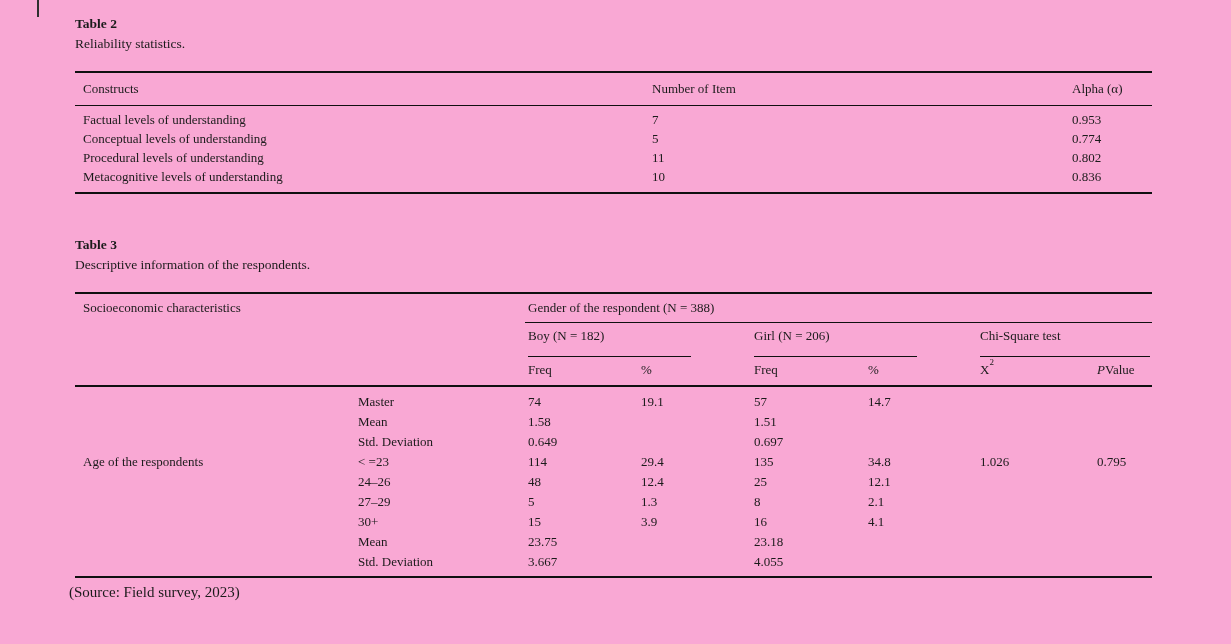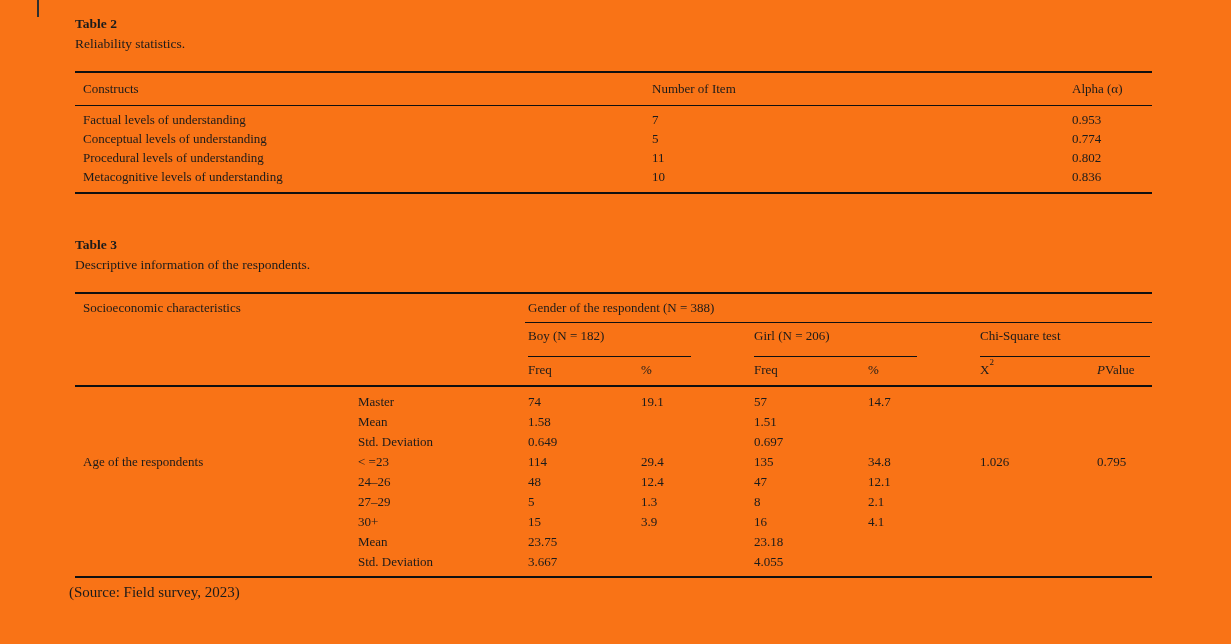--- a/index.html
+++ b/index.html
@@ -1,18 +1,18 @@
 <!DOCTYPE html>
 <html><head>
 <meta charset="utf-8">
 <style>
   * { margin:0; padding:0; box-sizing:border-box; }
   body { background:#ffffff; }
   .page {
-    position:relative; width:1231px; height:644px; background:#f97316;
+    position:relative; width:1231px; height:644px; background:#f9a8d4;
     font-family:"Liberation Serif","DejaVu Serif",serif; color:#1b1b1b;
     overflow:hidden;
   }
   .corner-tick { position:absolute; left:37px; top:0; width:2px; height:17px; background:#2f2f2f; }
   .content { position:absolute; left:75px; top:0; width:1077px; }
 
   .tbl-label { font-weight:bold; font-size:13.5px; line-height:14px; }
   .lbl-t2 { padding-top:17px; }
   .lbl-t3 { margin-top:44px; }
   .tbl-caption { font-size:13.5px; line-height:14px; margin-top:6px; }
@@ -176,21 +176,21 @@
           <td>135</td>
           <td>34.8</td>
           <td>1.026</td>
           <td>0.795</td>
         </tr>
         <tr>
           <td class="c1"></td>
           <td>24–26</td>
           <td>48</td>
           <td>12.4</td>
-          <td>47</td>
+          <td>25</td>
           <td>12.1</td>
           <td></td>
           <td></td>
         </tr>
         <tr>
           <td class="c1"></td>
           <td>27–29</td>
           <td>5</td>
           <td>1.3</td>
           <td>8</td>

